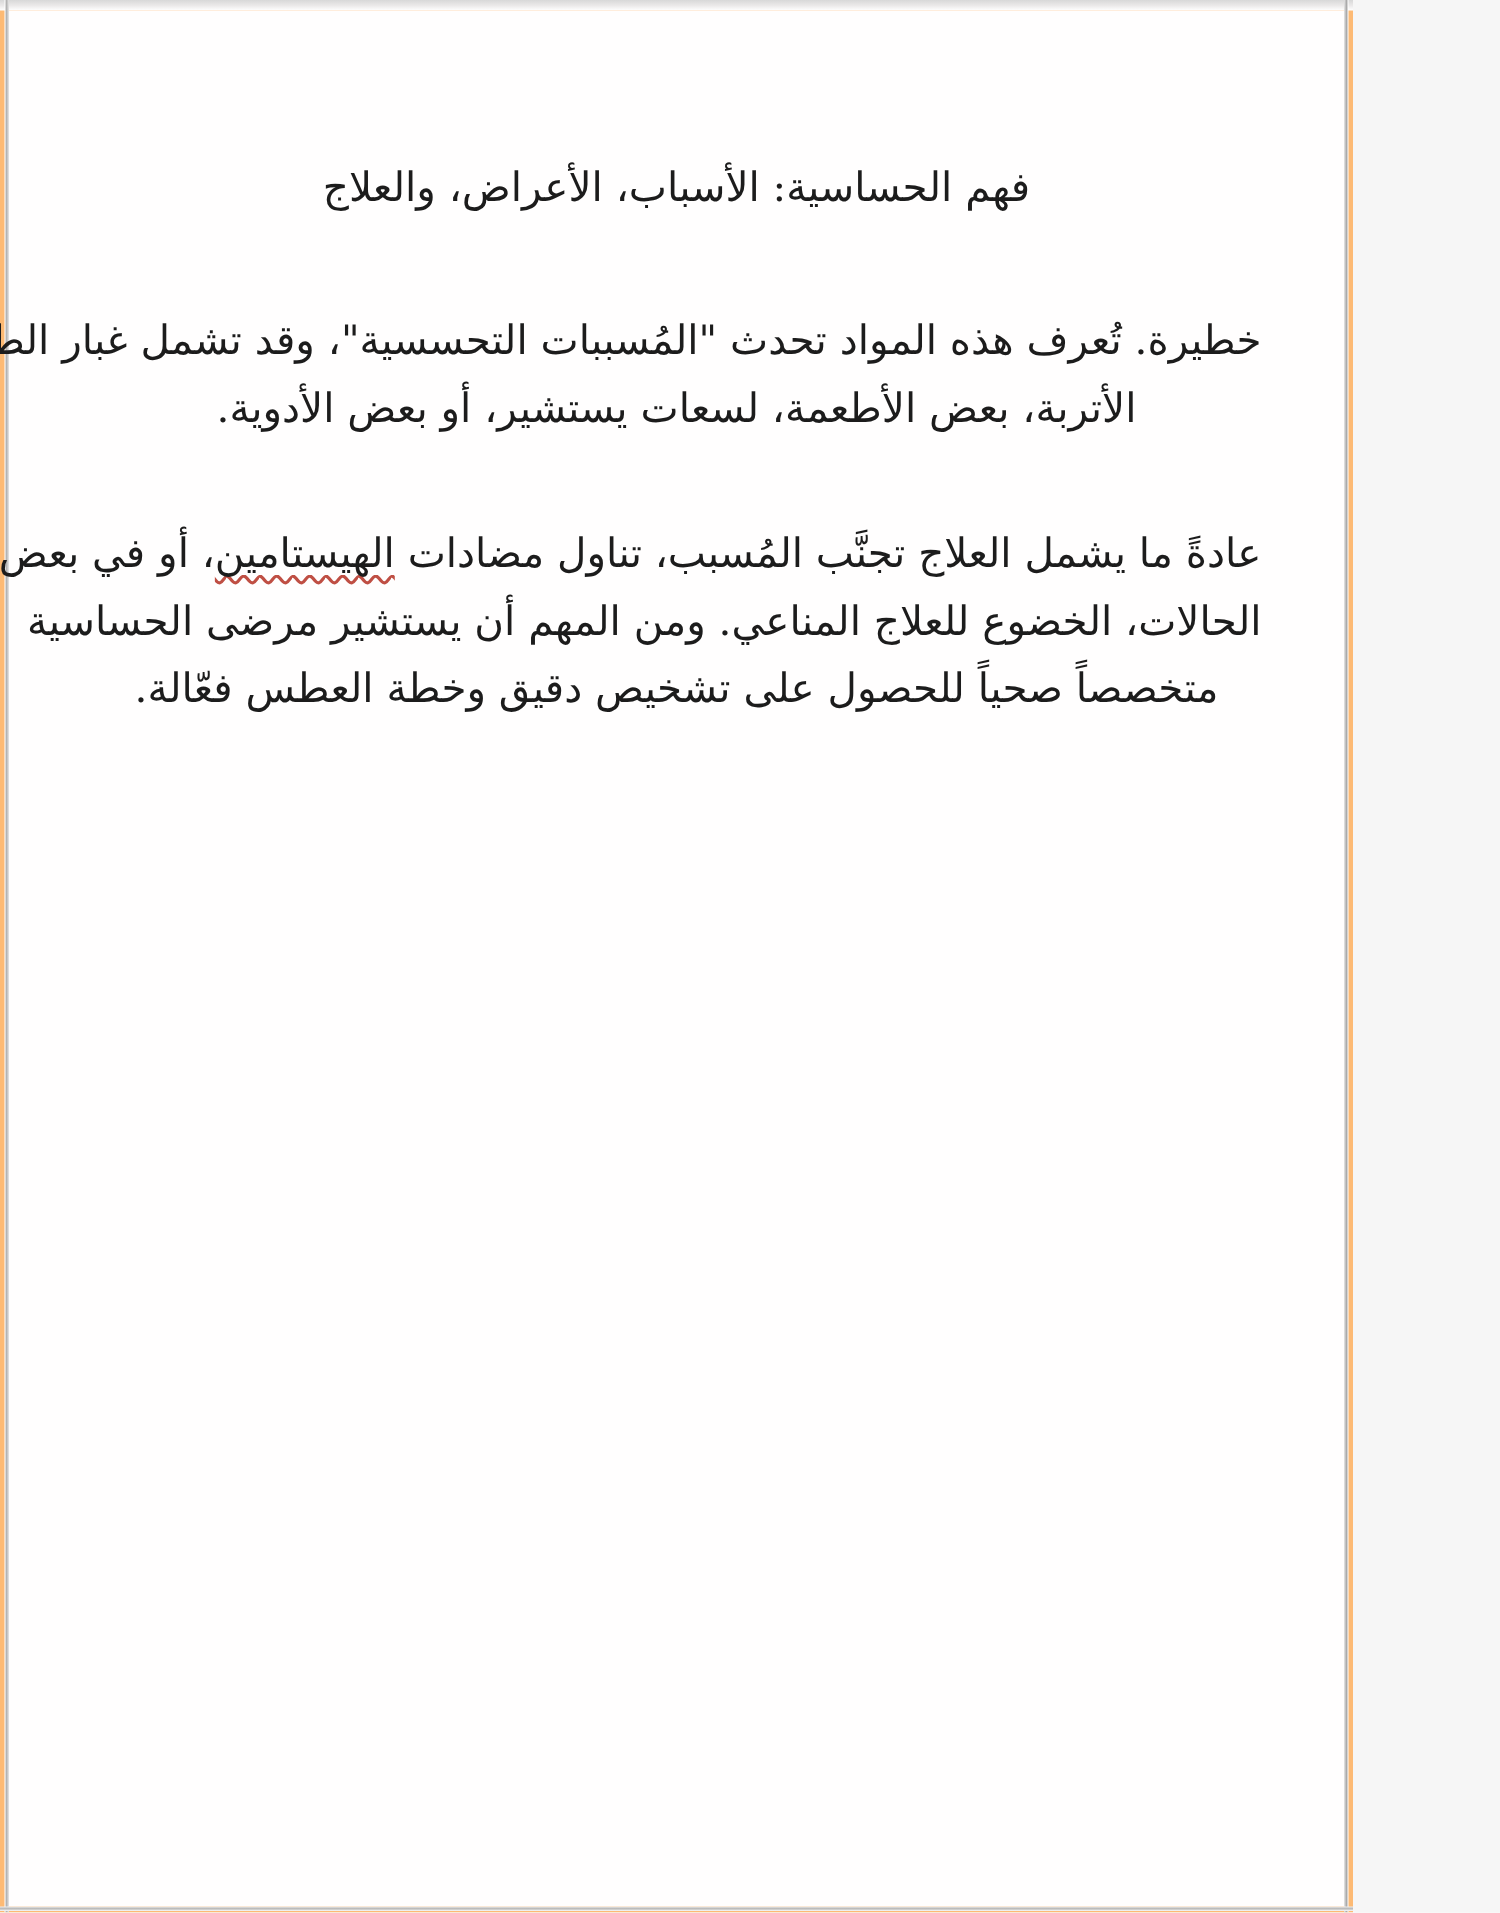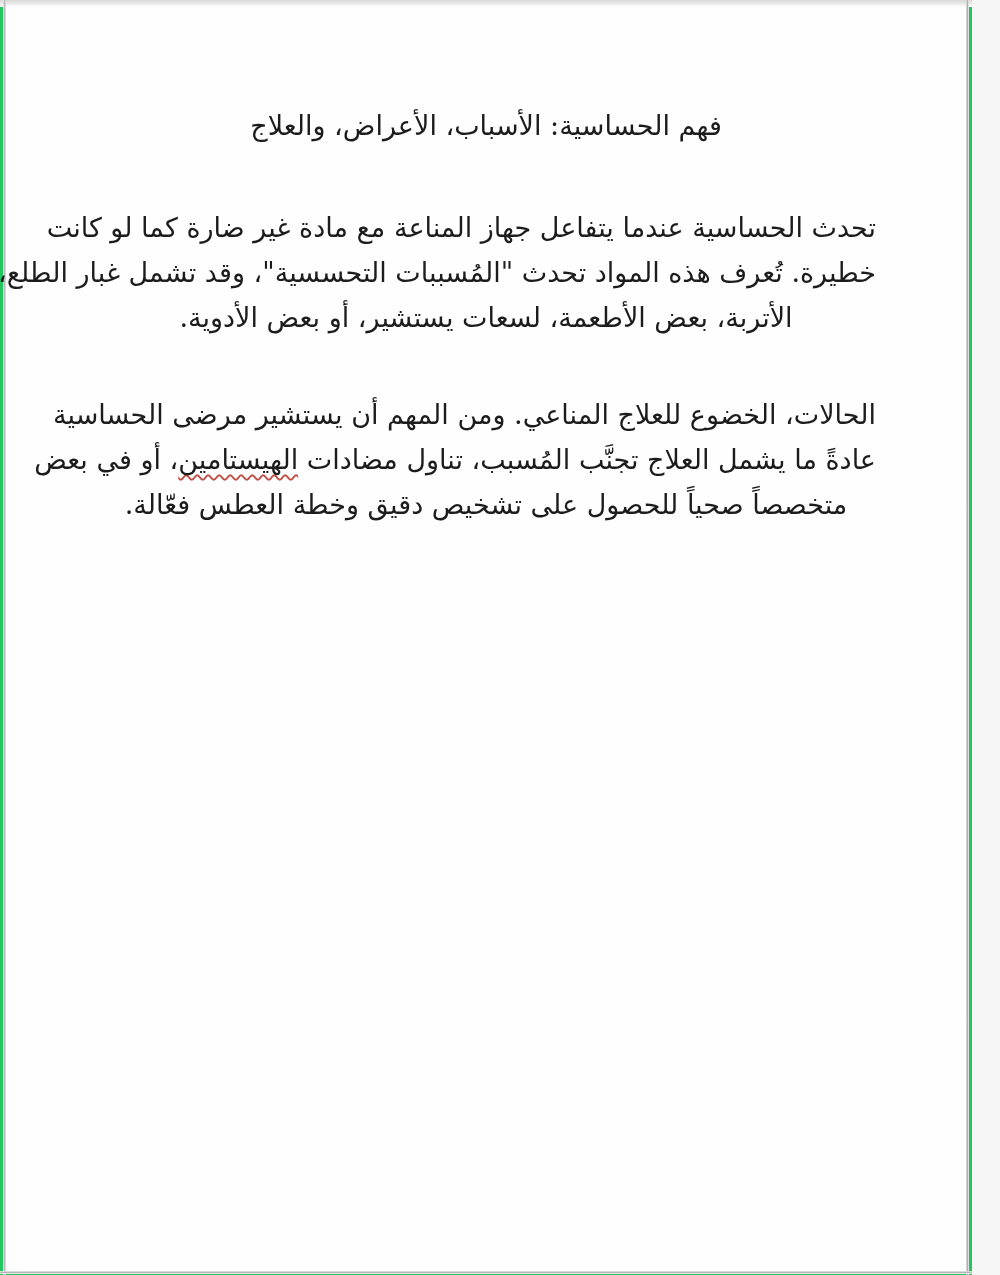--- a/index.html
+++ b/index.html
@@ -2,23 +2,23 @@
 <html lang="ar"><head>
 <meta charset="utf-8">
 <style>
   html, body {
     margin: 0;
     padding: 0;
     background: #f6f6f6;
   }
   .photo {
     position: relative;
-    width: 972px;
+    width: 902px;
     height: 1275px;
-    background: #22c55e;
+    background: #fdba74;
     overflow: hidden;
     font-family: "DejaVu Serif", "DejaVu Sans", "Liberation Serif", serif;
   }
   
   .edge-top {
     position: absolute; top: 0; left: 0; right: 0; height: 7px;
     background: linear-gradient(to bottom, #d8d8d8 0%, #eceaea 55%, #ffffff 100%);
   }
   .edge-left {
     position: absolute; top: 0; bottom: 0; left: 3px; width: 3px;
@@ -76,26 +76,25 @@
   <div class="edge-top"></div>
   <div class="edge-left"></div>
   <div class="edge-right"></div>
   <div class="edge-bottom"></div>
 
   <div class="sheet" dir="rtl">
 
     <h1 class="doc-title">فهم الحساسية: الأسباب، الأعراض، والعلاج</h1>
 
     <div class="para para-1">
-      <span class="line">تحدث الحساسية عندما يتفاعل جهاز المناعة مع مادة غير ضارة كما لو كانت</span>
       <span class="line">خطيرة. تُعرف هذه المواد تحدث "المُسببات التحسسية"، وقد تشمل غبار الطلع،</span>
       <span class="line">الأتربة، بعض الأطعمة، لسعات يستشير، أو بعض الأدوية.</span>
     </div>
 
 
     <div class="para para-3">
+      <span class="line"><span>عادةً ما يشمل العلاج تجنَّب المُسبب، تناول مضادات </span><span class="misspelled">الهيستامين</span><span>، أو في بعض</span></span>
       <span class="line">الحالات، الخضوع للعلاج المناعي. ومن المهم أن يستشير مرضى الحساسية</span>
-      <span class="line"><span>عادةً ما يشمل العلاج تجنَّب المُسبب، تناول مضادات </span><span class="misspelled">الهيستامين</span><span>، أو في بعض</span></span>
       <span class="line">متخصصاً صحياً للحصول على تشخيص دقيق وخطة العطس فعّالة.</span>
     </div>
 
   </div>
 </div>
 
 </body></html>

